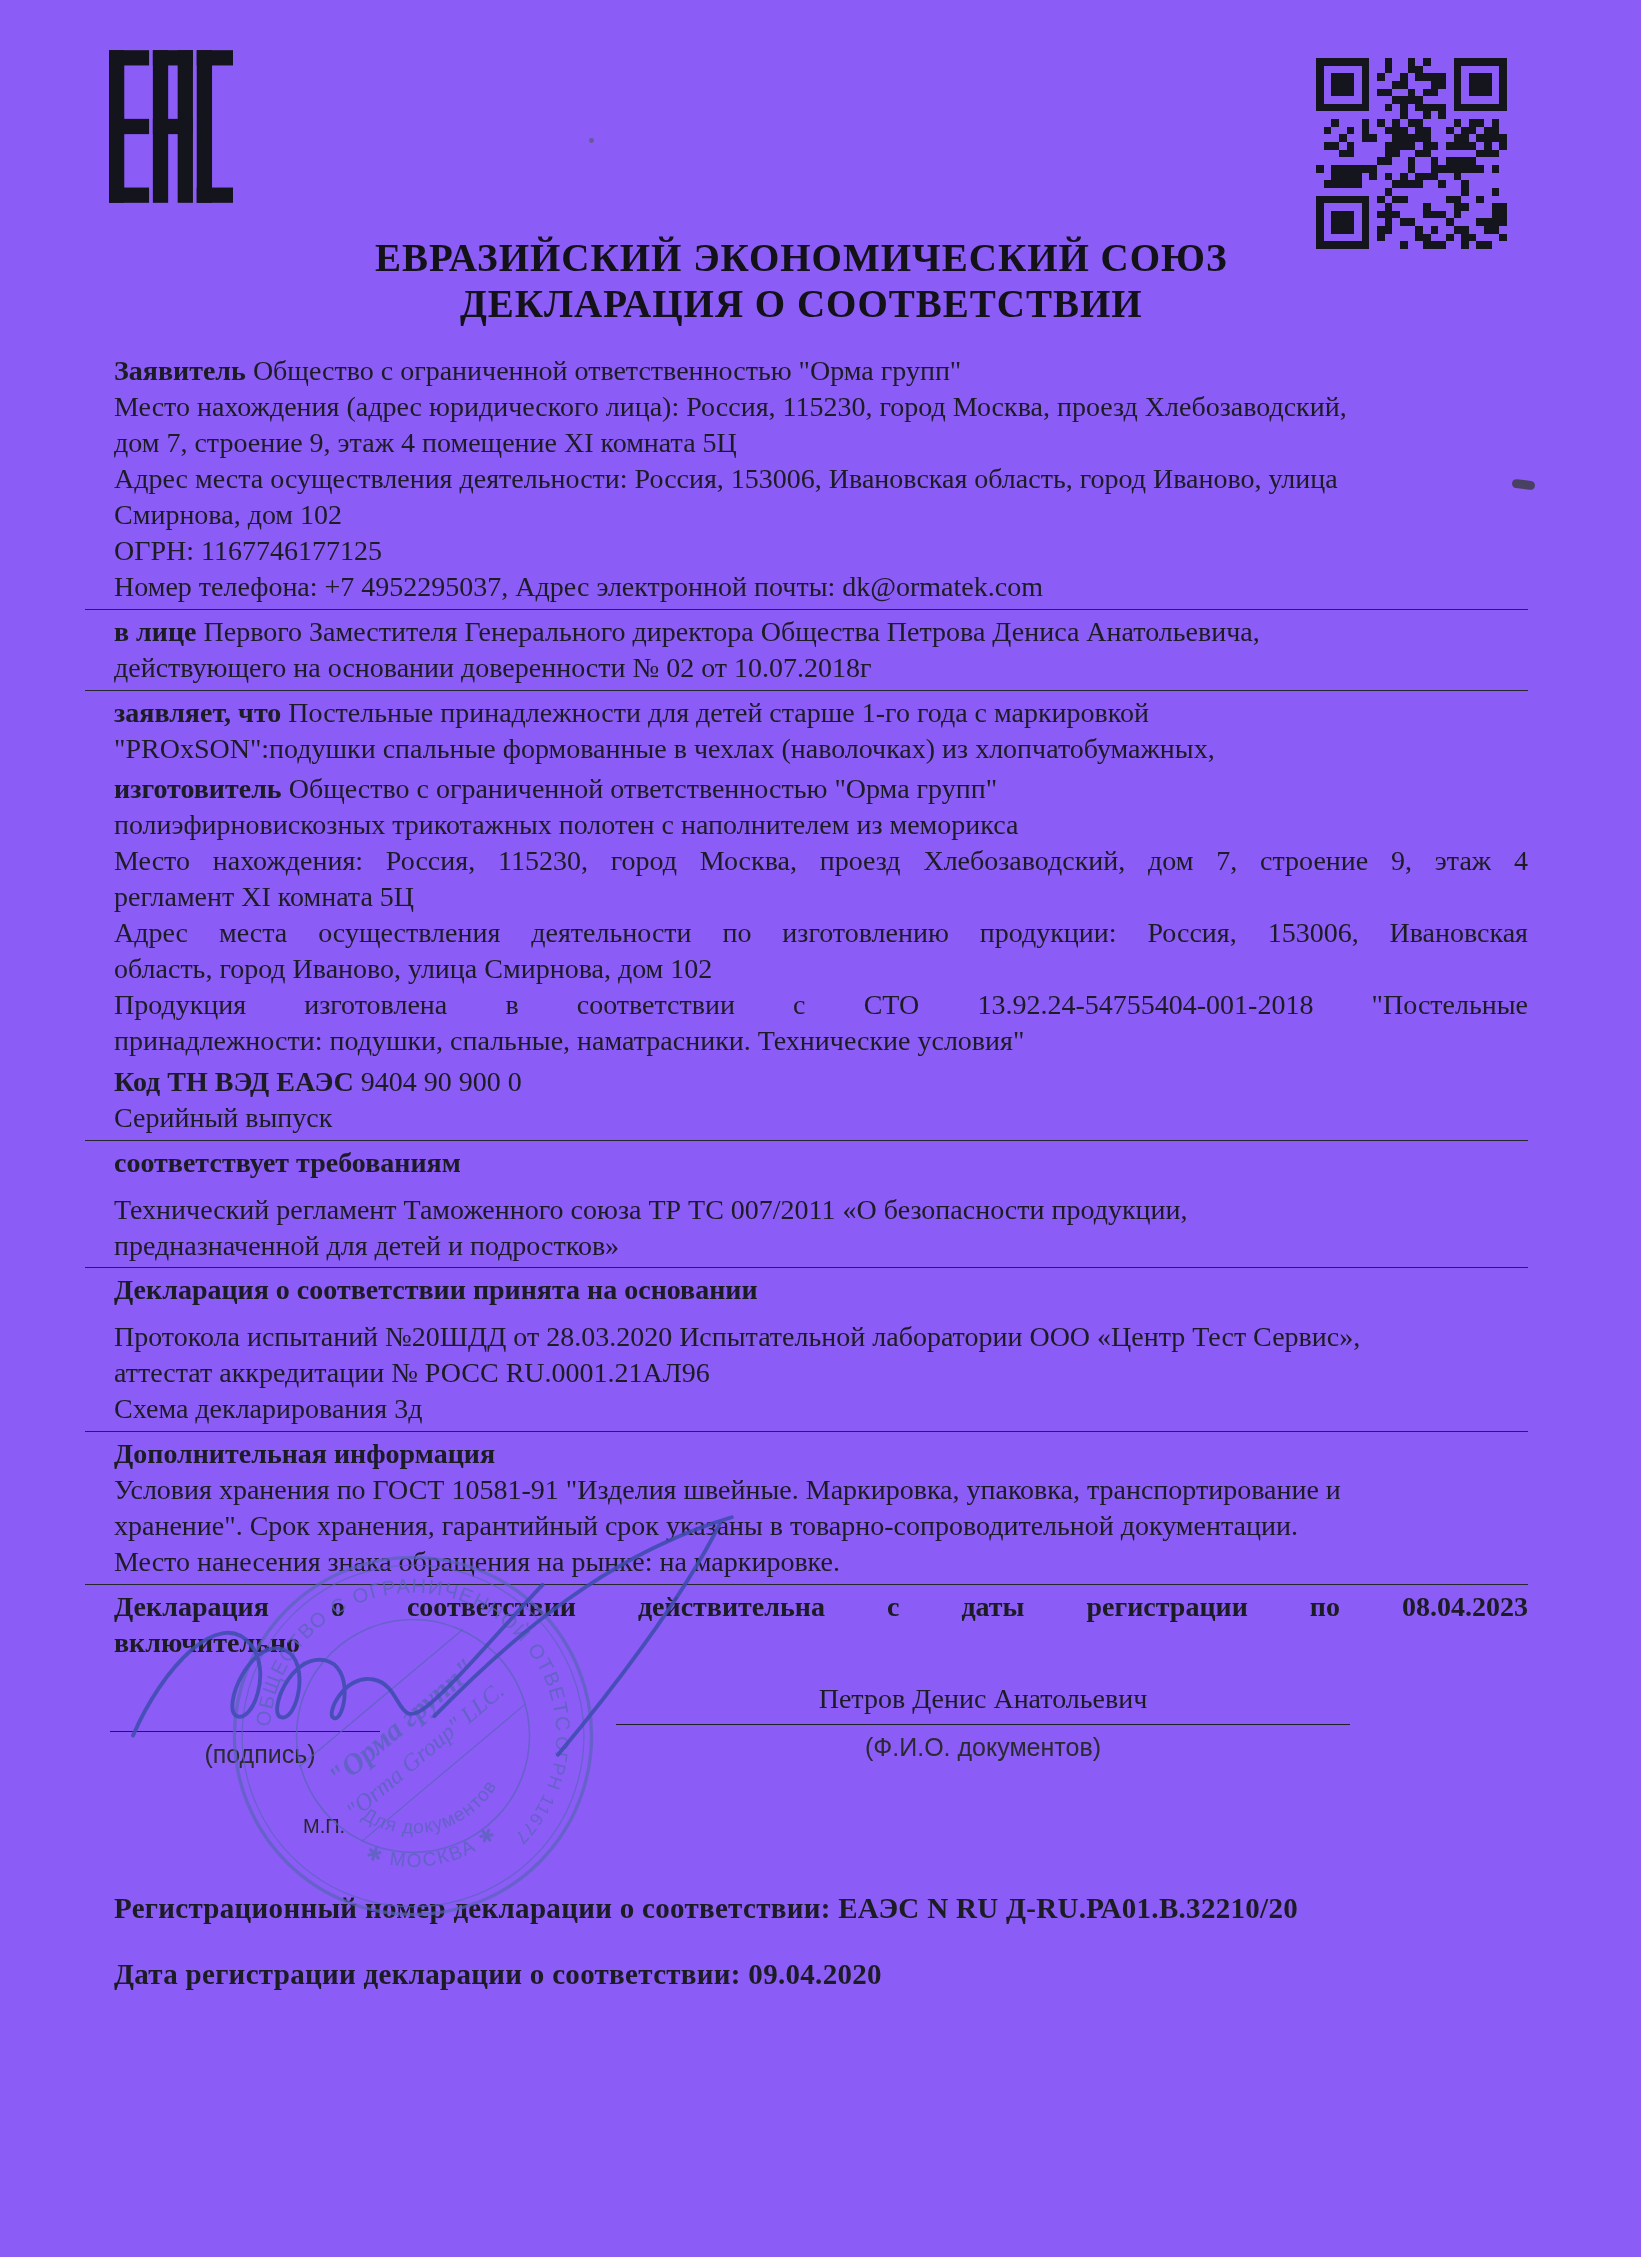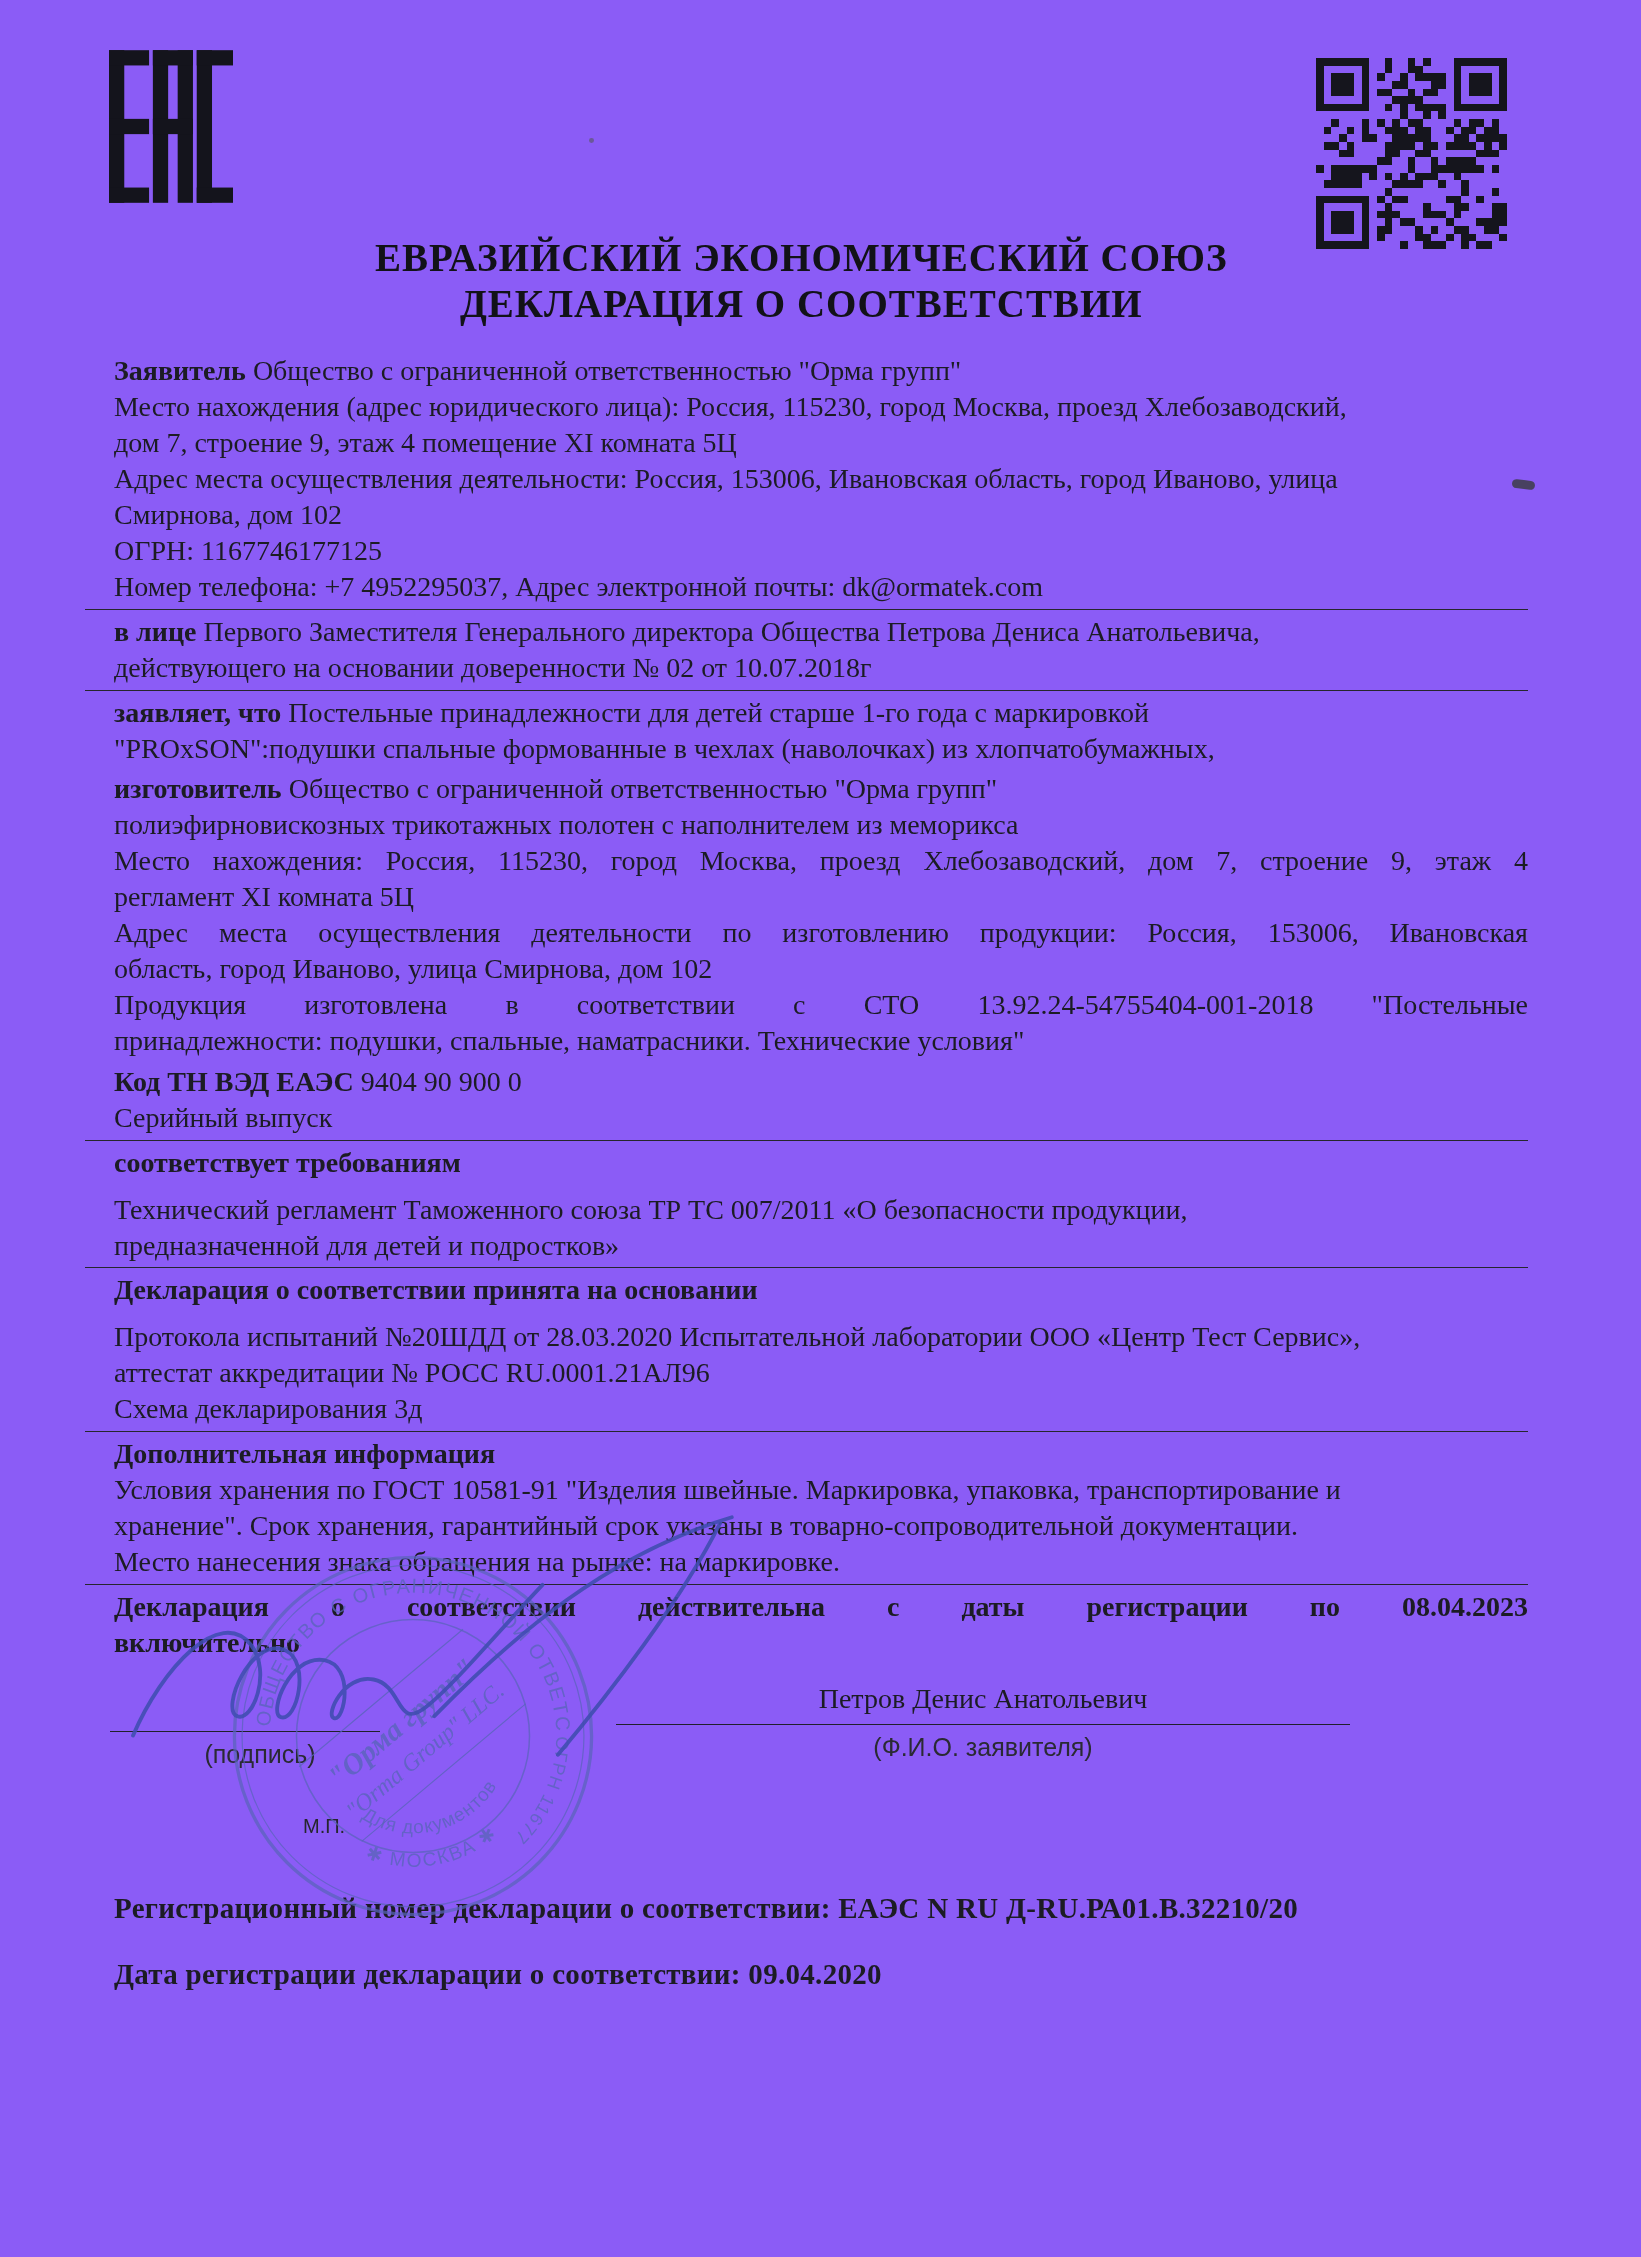--- a/index.html
+++ b/index.html
@@ -331,21 +331,21 @@
     <hr class="rule">
     <div class="ln bl j mt2"><span>Декларация о соответствии действительна с даты регистрации по 08.04.2023</span></div>
     <div class="ln bl"><span>включительно</span></div>
 
     <div class="sig-zone">
       <div class="sig-line"></div>
       <div class="sig-cap">(подпись)</div>
       <div class="name-wrap">
         <div class="name-text">Петров Денис Анатольевич</div>
         <div class="name-line"></div>
-        <div class="name-cap">(Ф.И.О. заявителя)</div>
+        <div class="name-cap">(Ф.И.О. документов)</div>
       </div>
       <div class="mp">М.П.</div>
     </div>
 
     <div class="reg reg1">Регистрационный номер декларации о соответствии: ЕАЭС N RU Д-RU.РА01.В.32210/20</div>
     <div class="reg reg2">Дата регистрации декларации о соответствии: 09.04.2020</div>
   </div>
 
   <svg class="stamp-svg" viewBox="0 0 400 400">
     <defs>

